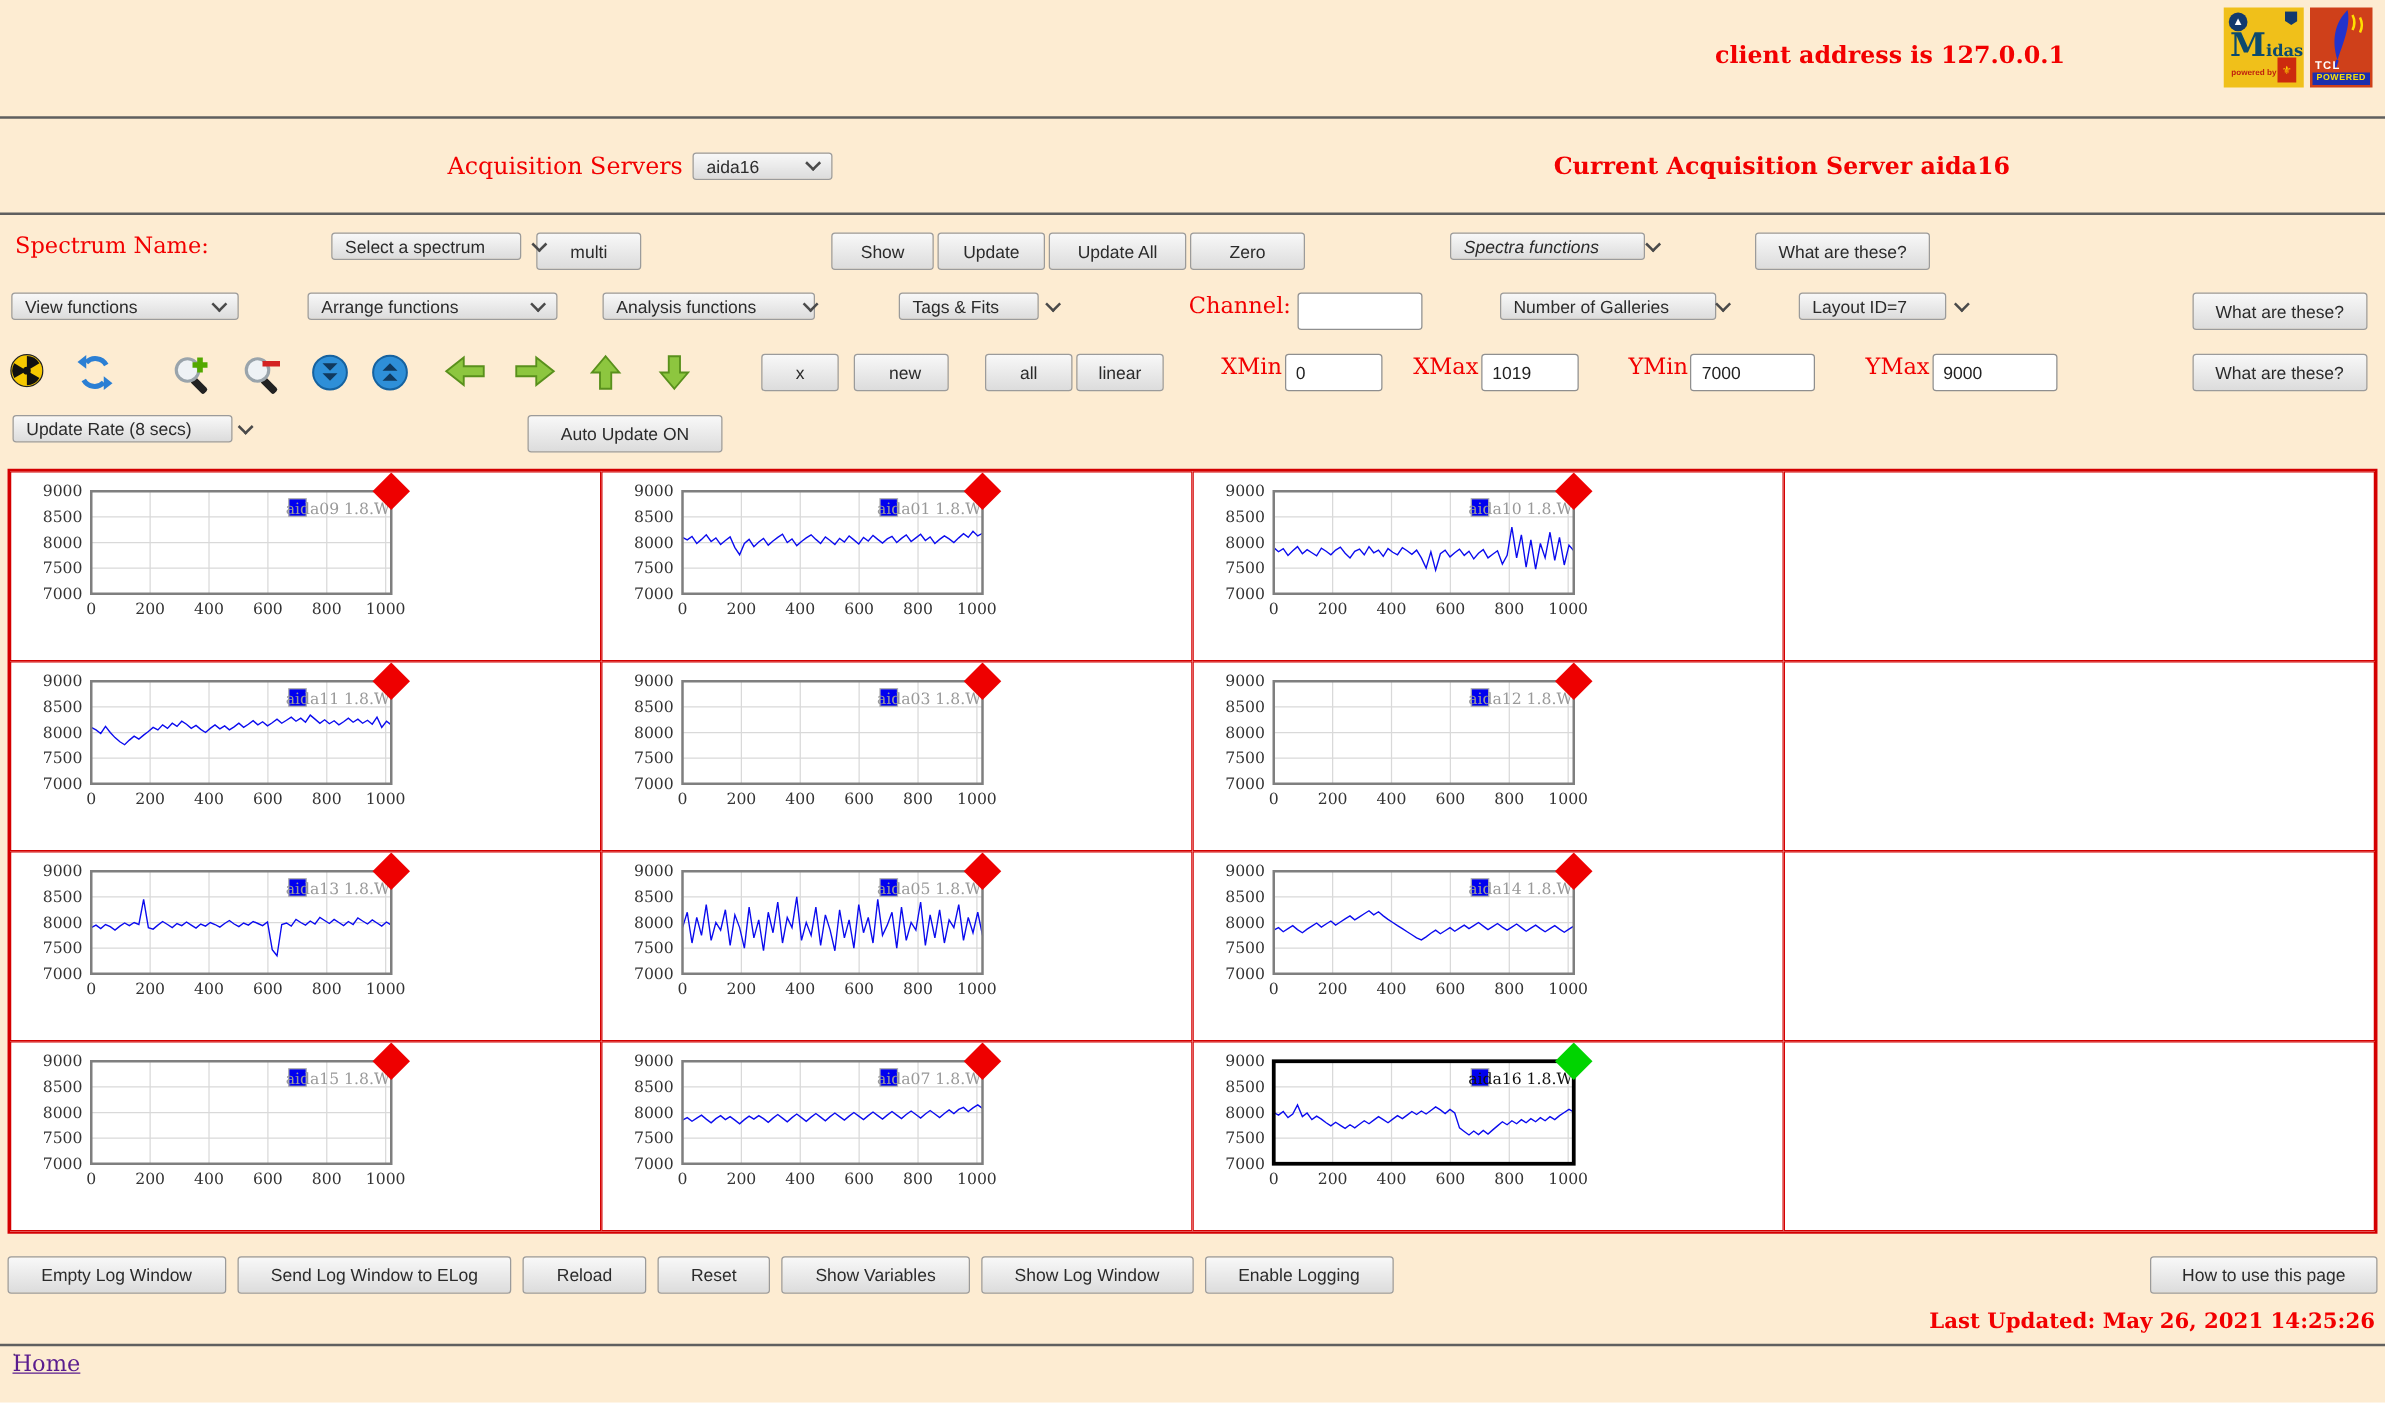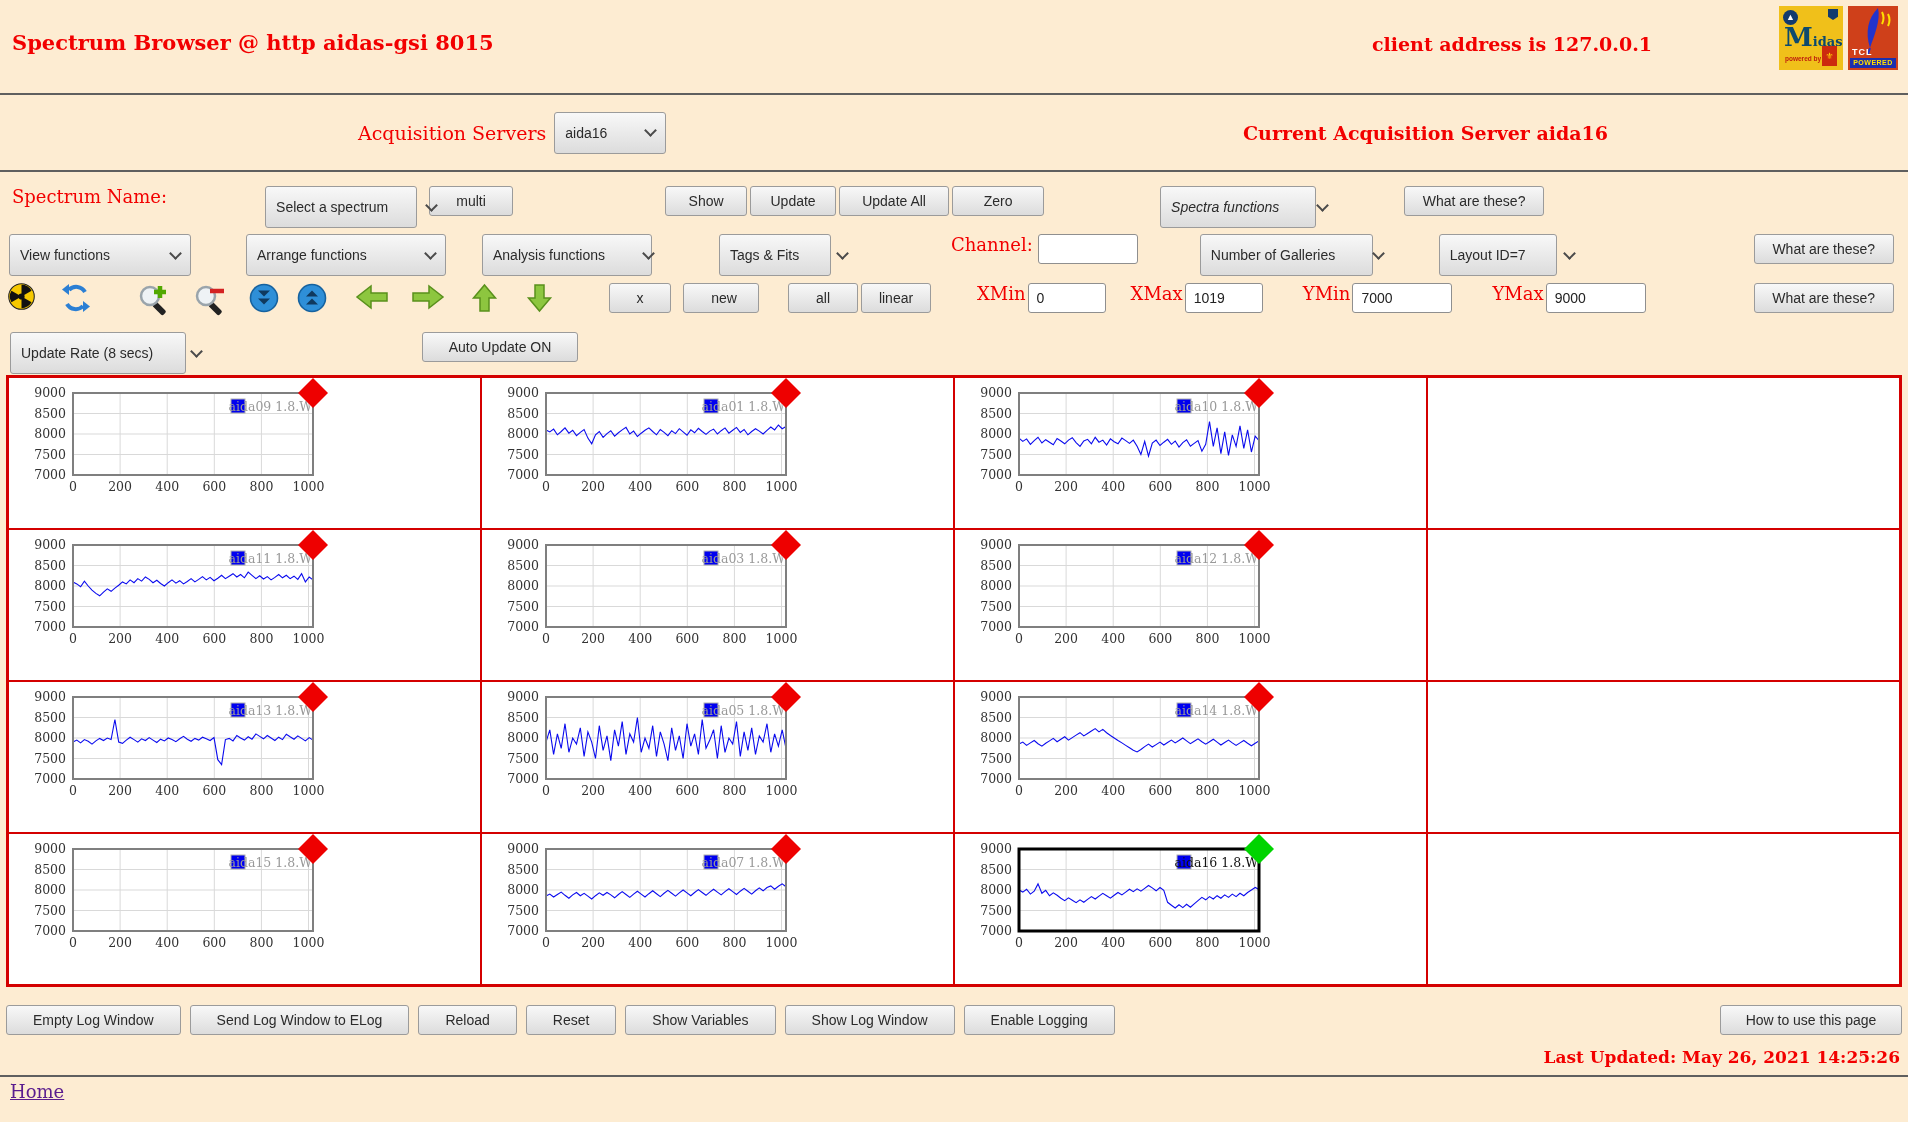--- a/index.html
+++ b/index.html
@@ -34,21 +34,21 @@
   
   .row{display:flex;align-items:flex-start;}
   .btn{
     display:inline-flex;align-items:center;justify-content:center;
     height:30px;box-sizing:border-box;border:1px solid #9b9b9b;border-radius:3px;
     background:linear-gradient(#f8f8f8,#dcdcdc);color:#2b2b2b;font-size:14px;
     font-family:"Liberation Sans",sans-serif;cursor:pointer;white-space:nowrap;padding:0 14px;
   }
   .sel{
     display:inline-flex;align-items:center;justify-content:space-between;
-    height:42px;box-sizing:border-box;border:1px solid #9b9b9b;border-radius:3px;
+    height:22px;box-sizing:border-box;border:1px solid #9b9b9b;border-radius:3px;
     background:linear-gradient(#f8f8f8,#dcdcdc);color:#2b2b2b;font-size:14px;
     cursor:pointer;white-space:nowrap;padding:0 10px;gap:31px;
   }
   .chev{width:7px;height:7px;border-right:2px solid #4a4a4a;border-bottom:2px solid #4a4a4a;
     transform:rotate(45deg);margin-left:8px;margin-top:-4px;flex:none;}
   .txt{
     height:30px;box-sizing:border-box;border:1px solid #8f8f8f;border-radius:3px;
     background:#fff;color:#222;font-size:14px;padding:0 8px;font-family:"Liberation Sans",sans-serif;
   }
   .redlab{font-family:"DejaVu Serif",serif;color:#f20000;font-size:18px;white-space:nowrap;}
@@ -71,21 +71,20 @@
   #last-updated{margin-top:12px;text-align:right;padding-right:8px;font-size:17px;font-weight:bold;}
   #hr-bottom{margin-top:8px;}
   #home-row{margin-top:2px;padding-left:10px;line-height:14px;}
   #stray-dot{font-size:10px;color:#333;display:block;line-height:6px;}
   #home-link{font-family:"DejaVu Serif",serif;font-size:18px;color:#5a1c8e;text-decoration:underline;cursor:pointer;}
 </style>
 </head>
 <body>
 
 <div id="header">
-  <div id="page-title" class="serif red">Spectrum Browser @ http aidas-gsi 8015</div>
   <div id="client-address" class="serif red">client address is 127.0.0.1</div>
   <div id="logos">
     <div id="midas-logo">
       <div class="mcirc">▲</div>
       <div class="mshield"></div>
       <div class="mtext"><span>M</span><small>idas</small></div>
       <div class="mpow">powered by</div>
       <div class="mbox">⚜</div>
     </div>
     <div id="tcl-logo">

